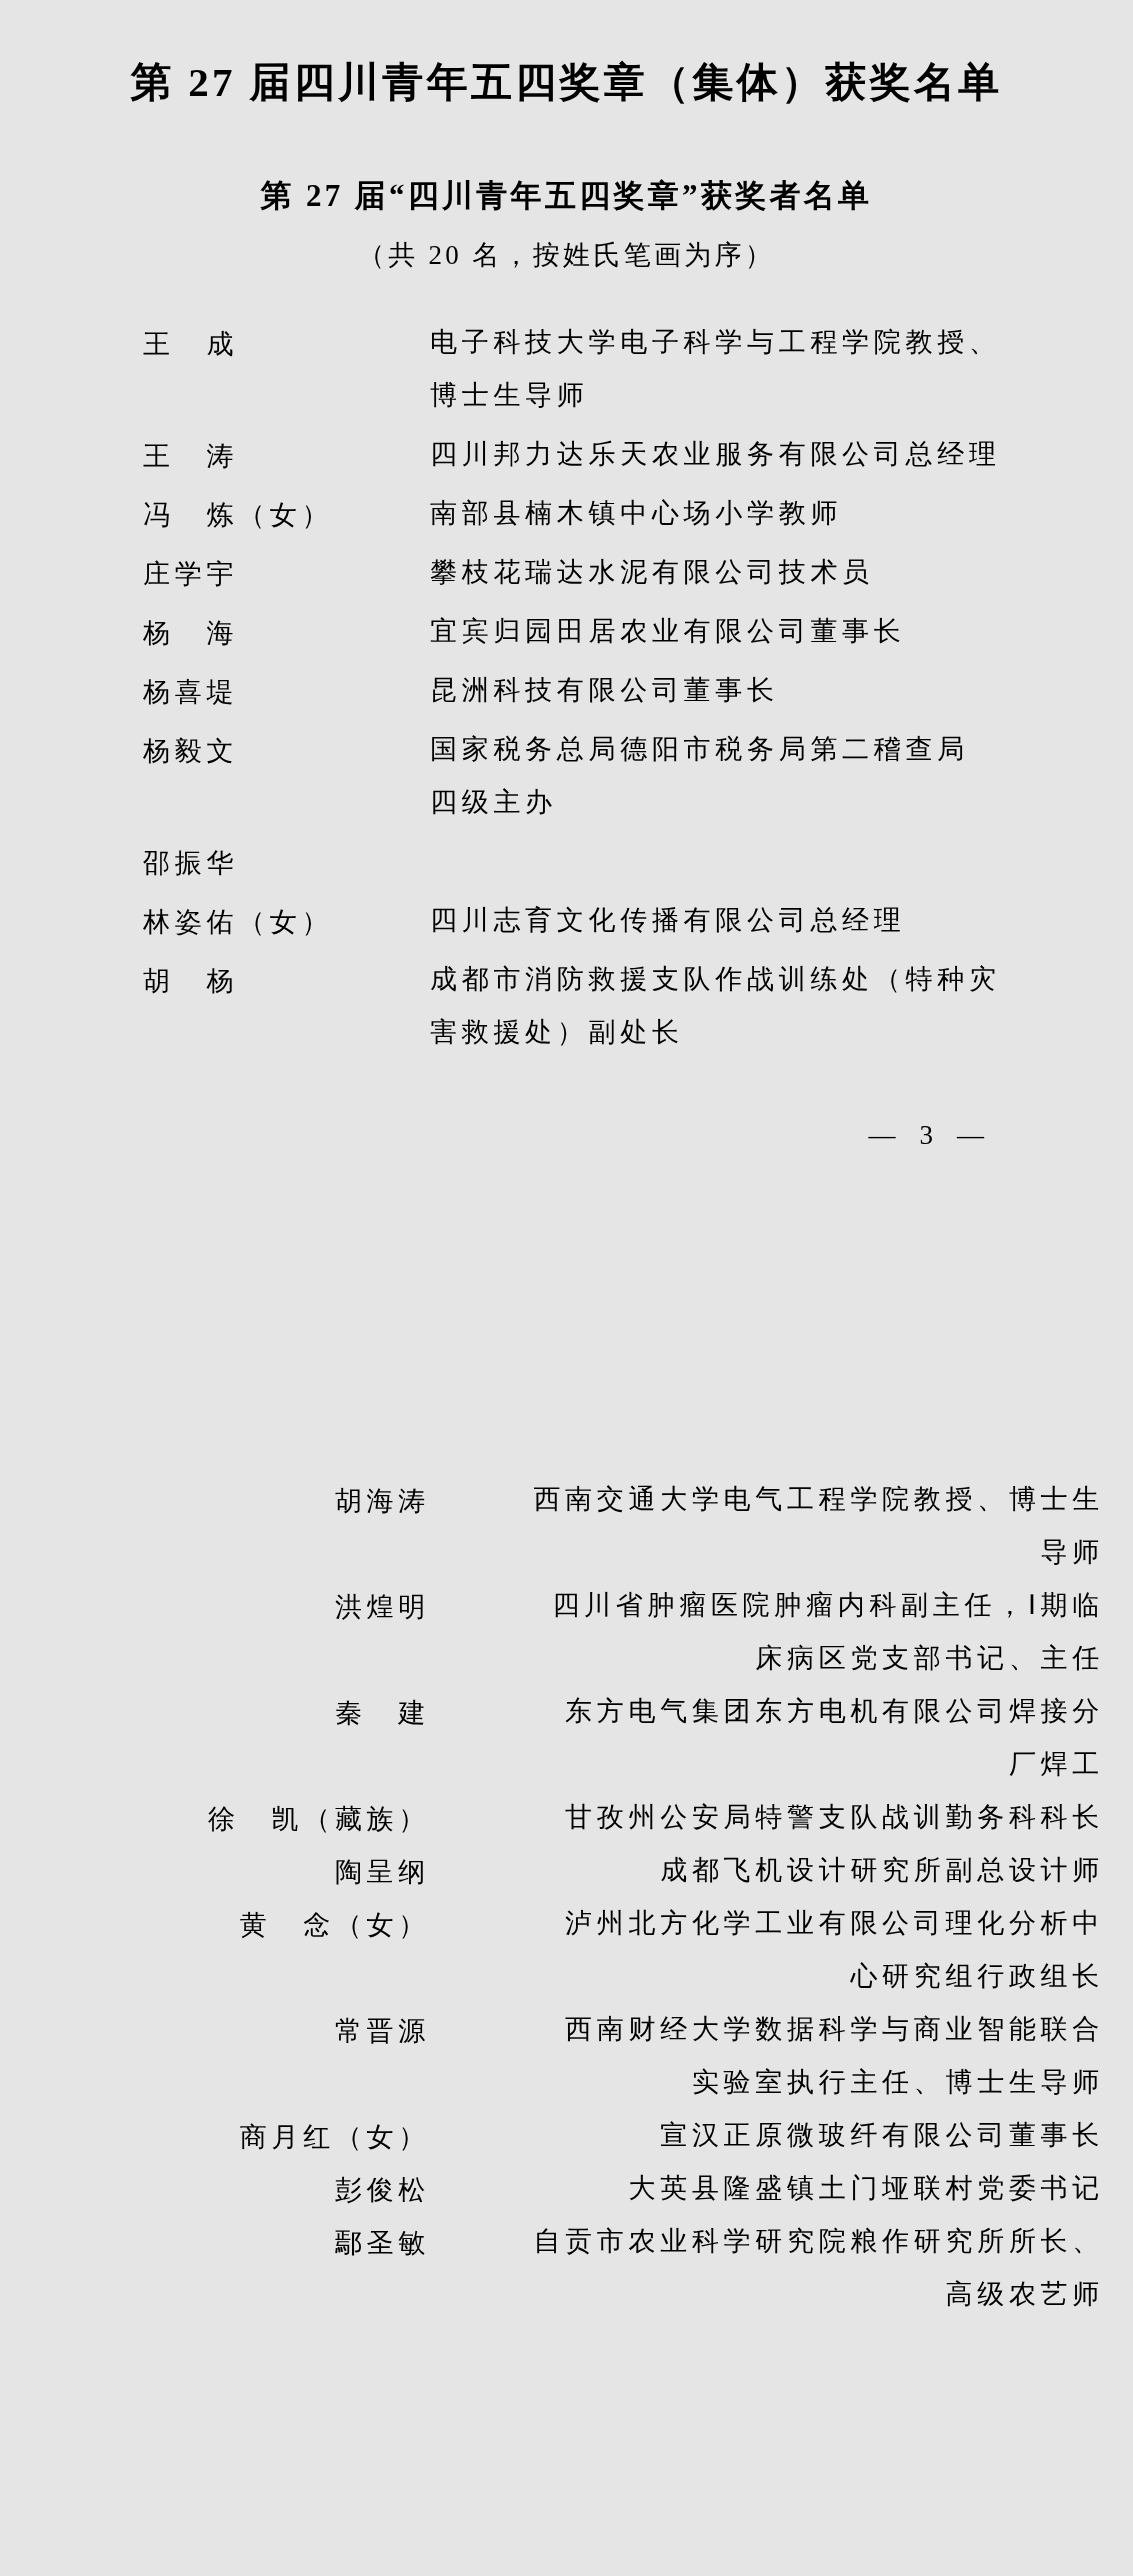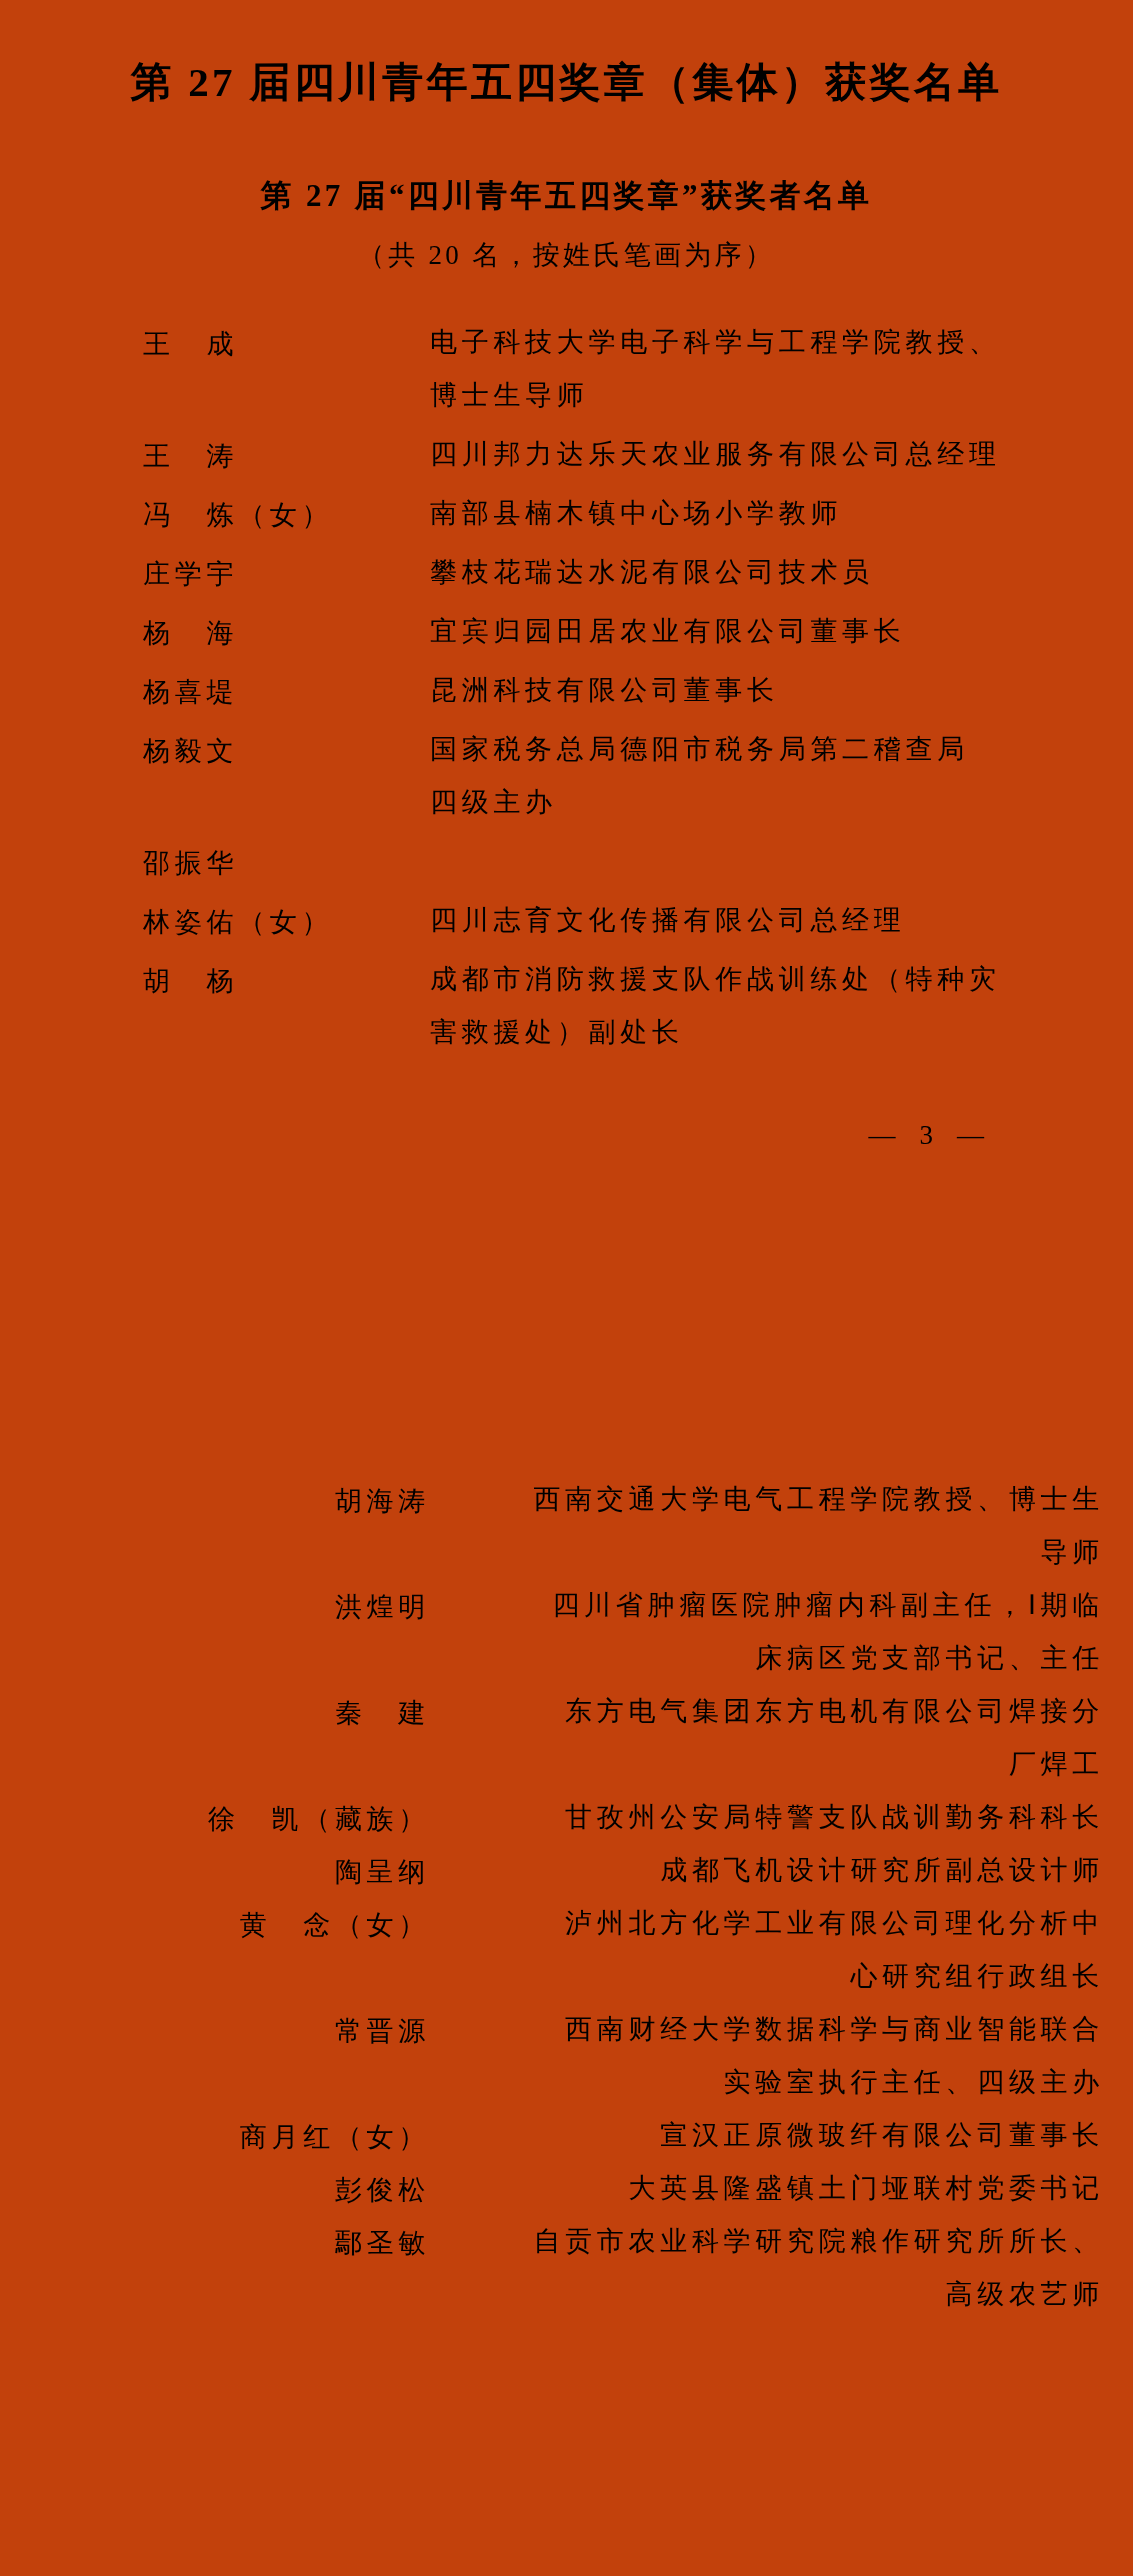--- a/index.html
+++ b/index.html
@@ -5,21 +5,21 @@
   html, body {
     margin: 0;
     padding: 0;
     background: #ffffff;
   }
   .doc {
     position: relative;
     width: 1133px;
     height: 2576px;
     margin: 0 auto;
-    background: #c2410c;
+    background: #e5e5e5;
     color: #000000;
     overflow: hidden;
     font-family: "Liberation Serif", "DejaVu Serif", serif;
   }
   .title {
     margin-top: 56px;
     text-align: center;
     font-size: 41px;
     line-height: 53px;
     font-weight: bold;
@@ -204,21 +204,21 @@
     <div class="entry-desc">
           <div class="desc-line">泸州北方化学工业有限公司理化分析中</div>
           <div class="desc-line">心研究组行政组长</div>
         </div>
   </div>
 
   <div class="entry">
     <div class="entry-name">常晋源</div>
     <div class="entry-desc">
           <div class="desc-line">西南财经大学数据科学与商业智能联合</div>
-          <div class="desc-line">实验室执行主任、四级主办</div>
+          <div class="desc-line">实验室执行主任、博士生导师</div>
         </div>
   </div>
 
   <div class="entry">
     <div class="entry-name">商月红（女）</div>
     <div class="entry-desc">
           <div class="desc-line">宣汉正原微玻纤有限公司董事长</div>
         </div>
   </div>
 

